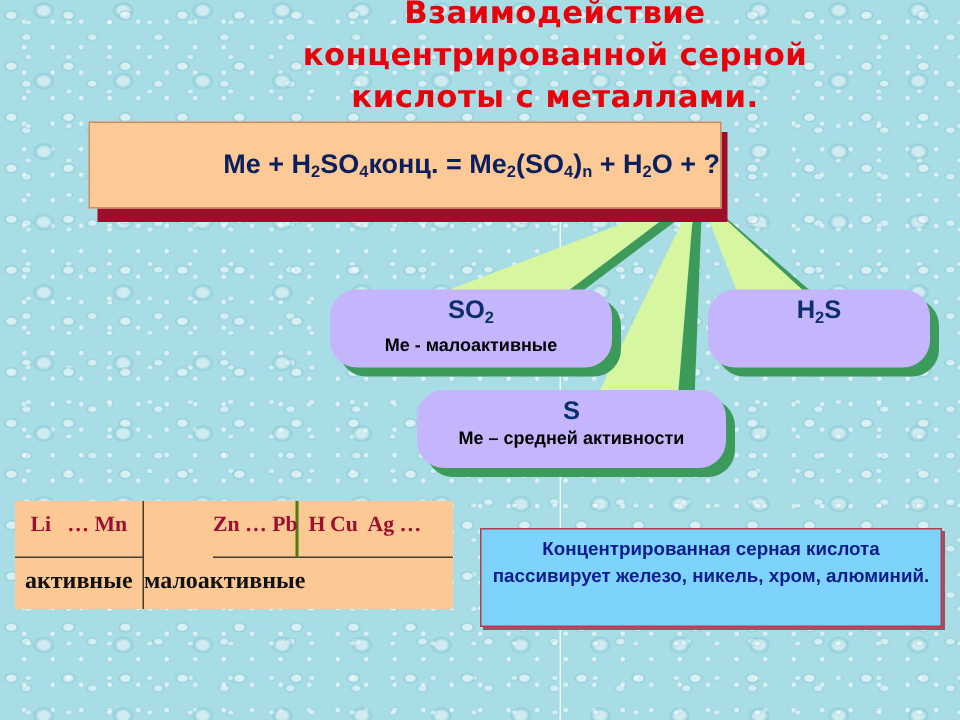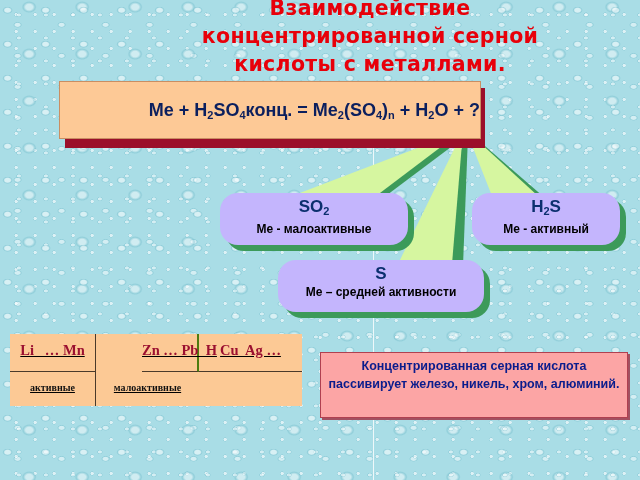--- a/index.html
+++ b/index.html
@@ -39,30 +39,29 @@
   .bubble .chem sub { font-size:11px; vertical-align:-3px; }
   .bubble .desc { font-weight:bold; font-size:12px; line-height:16px; }
   .b-so2 { left:220px; top:193px; width:188px; height:52px; padding-top:4px; box-sizing:border-box; }
   .b-h2s { left:472px; top:193px; width:148px; height:52px; padding-top:4px; box-sizing:border-box; }
   .b-s   { left:278px; top:260px; width:206px; height:52px; padding-top:4px; box-sizing:border-box; }
   .activity {
     position:absolute; left:10px; top:334px; width:292px; height:72px;
     background:#fcc995; display:grid; grid-template-columns:86px 103px 103px;
     grid-template-rows:38px 34px;
     font-family:"Liberation Serif", serif;
-    text-decoration:underline;
   }
   .activity .cell { box-sizing:border-box; text-align:center; }
   .activity .h { color:#9b1030; font-weight:bold; font-size:14.5px; padding-top:8px; border-bottom:1px solid #4a3a2a; white-space:pre; }
-  .activity .l { color:#111; font-weight:bold; font-size:10px; padding-top:8px; line-height:15px; }
+  .activity .l { color:#111; font-weight:bold; font-size:16px; padding-top:8px; line-height:15px; }
   .activity .c1 { border-right:1px solid #4a3a2a; }
   .activity .c2 { border-right:2px solid #4d7c0f;margin-left:46px; }
   .info {
     position:absolute; left:320px; top:352px; width:308px; height:66px;
-    background:#fca5a5; border:1px solid #b04050; box-shadow:2px 2px 0 #a25060;
+    background:#7dd3fc; border:1px solid #b04050; box-shadow:2px 2px 0 #a25060;
     box-sizing:border-box; text-align:center; color:#0a1c8c;
     font-weight:bold; font-size:12.5px; line-height:18px; padding-top:4px;
   }
 </style>
 </head>
 <body>
 
 <div class="vline"></div>
 
 <div class="title">
@@ -90,21 +89,20 @@
   </span>
 </div>
 
 <div class="bubble b-so2">
   <div class="chem"><span>SO</span><sub>2</sub><span></span></div>
   <div class="desc">Me - малоактивные</div>
 </div>
 
 <div class="bubble b-h2s">
   <div class="chem"><span>H</span><sub>2</sub><span>S</span></div>
-  <div class="desc">Me - активный</div>
 </div>
 
 <div class="bubble b-s">
   <div class="chem"><span>S</span></div>
   <div class="desc">Me – средней активности</div>
 </div>
 
 <div class="activity">
   <div class="cell h c1">Li   … Mn</div>
   <div class="cell h c2">Zn … Pb  H</div>

